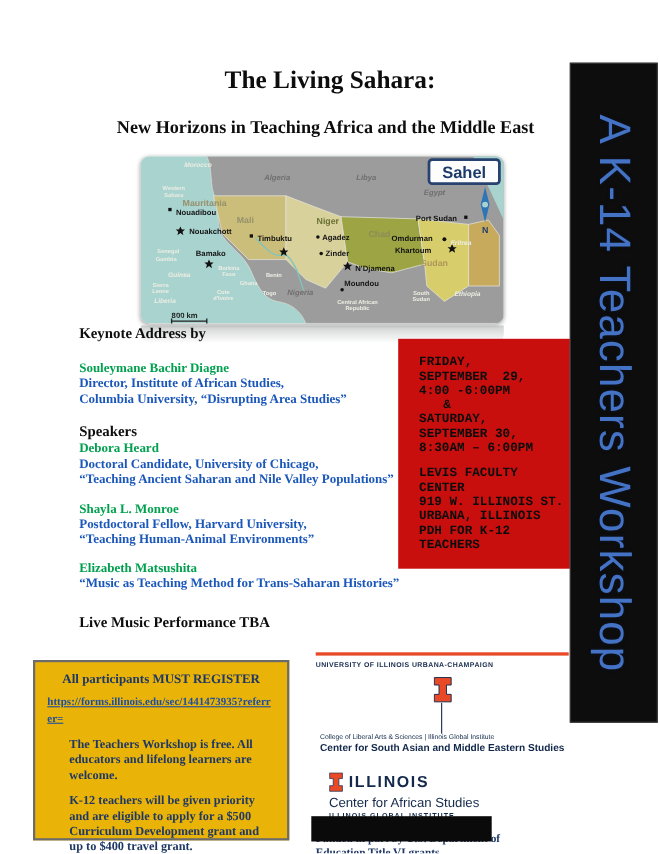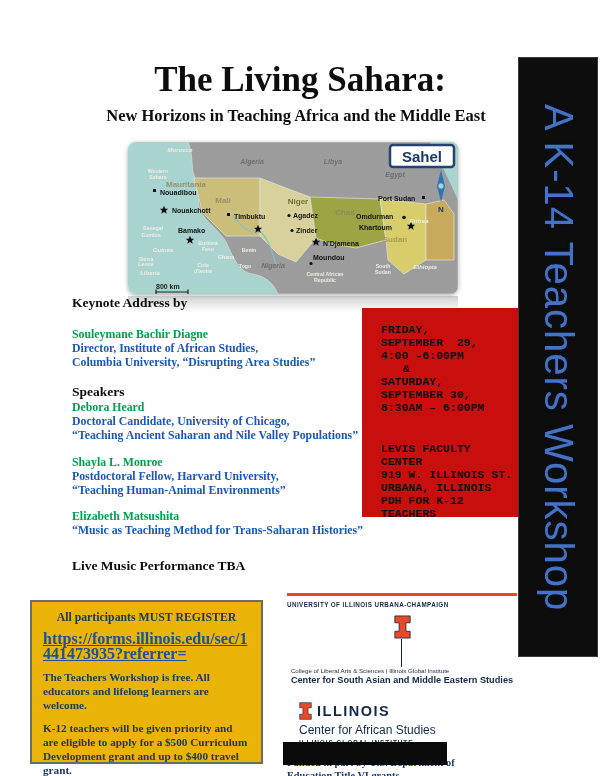--- a/index.html
+++ b/index.html
@@ -1,20 +1,20 @@
 <!DOCTYPE html>
 <html><head>
 <meta charset="utf-8">
 <style>
   html,body{margin:0;padding:0;background:#fff;}
   .page{position:relative;width:600px;height:776px;background:#ffffff;overflow:hidden;
         font-family:"Liberation Serif","DejaVu Serif",serif;}
   
   .title{position:absolute;left:0;top:60px;width:600px;text-align:center;margin:0;
-         font-size:35px;font-weight:bold;color:#0d0d0d;}
+         font-size:23px;font-weight:bold;color:#0d0d0d;}
   .subtitle{position:absolute;left:0;top:106px;width:592px;text-align:center;margin:0;
          font-size:16.5px;font-weight:bold;color:#0d0d0d;}
   
   .map-wrap{position:absolute;left:128px;top:142px;width:330px;height:152px;border-radius:8px;
             box-shadow:0 1px 4px rgba(0,0,0,.35);}
   .map-wrap svg{display:block;}
   .map-reflection{position:absolute;left:128px;top:296px;width:330px;height:16px;border-radius:0 0 8px 8px;
             background:linear-gradient(to bottom,rgba(130,135,135,.38),rgba(255,255,255,0));}
   svg text{font-family:"Liberation Sans","DejaVu Sans",sans-serif;}
   .mt-g{fill:#6F6F6F;font-size:7px;font-weight:bold;font-style:italic;text-anchor:middle;}
@@ -28,34 +28,34 @@
   
   .sec-h{position:absolute;left:72px;margin:0;font-size:13.5px;font-weight:bold;color:#0d0d0d;}
   .blk{position:absolute;left:72px;width:310px;font-size:11.8px;font-weight:bold;line-height:14.2px;}
   .g{color:#00A14E;}
   .b{color:#1B57BA;}
   
   .event-box{position:absolute;left:362px;top:308px;width:156px;height:209px;background:#C90E0E;
              box-sizing:border-box;padding:15px 8px 0 19px;}
   .evt{font-size:11.5px;font-weight:bold;line-height:13px;color:#0c0c0c;white-space:pre;font-family:Liberation Mono, monospace;}
   .evt.amp{padding-left:22px;}
-  .evt.gap{margin-top:28px;}
+  .evt.gap{margin-top:10px;}
   
   .sidebar{position:absolute;left:518px;top:57px;width:80px;height:600px;background:#0D0D0D;
            overflow:hidden;border:1px solid #3a3a3a;box-sizing:border-box;}
   .sidebar span{display:block;writing-mode:vertical-rl;text-orientation:sideways;
            margin:0 auto;padding-top:46px;font-family:"Liberation Sans","DejaVu Sans",sans-serif;
            font-size:40px;letter-spacing:1px;color:#4472C4;text-shadow:0 0 3px rgba(10,25,60,.55);}
   
   .reg-box{position:absolute;left:30px;top:600px;width:233px;height:164px;background:#eab308;
            border:2px solid #6B6B6B;box-sizing:border-box;padding:8px 11px;color:#1F3864;}
   .reg-h{font-size:11.8px;font-weight:bold;text-align:center;}
-  .reg-link{display:block;font-size:16px;font-weight:bold;color:#1D4FA1;text-decoration:underline;
+  .reg-link{display:block;font-size:10px;font-weight:bold;color:#1D4FA1;text-decoration:underline;
            word-break:break-all;line-height:14.5px;margin-top:7px;}
-  .reg-p{font-size:11.2px;font-weight:bold;line-height:14px;margin-top:9px;}
+  .reg-p{font-size:11.2px;font-weight:bold;line-height:14px;margin-top:9px;margin-left:20px;}
   
   .logos{position:absolute;left:287px;top:593px;width:230px;
          font-family:"Liberation Sans","DejaVu Sans",sans-serif;color:#13294B;}
   .orange-rule{height:3px;background:#E84A27;margin-bottom:5px;}
   .univ-line{font-size:6.3px;font-weight:bold;letter-spacing:.4px;}
   .lockup1{display:flex;align-items:center;margin-top:7px;flex-direction:column;}
   .lockup1 .divider{width:1px;height:28px;background:#13294B;margin:0 6px 0 5px;}
   .lk1-a{font-size:6.2px;}
   .lk1-b{font-size:9.2px;font-weight:bold;line-height:11px;margin-top:1px;}
   .lockup2{margin-top:16px;margin-left:12px;}

